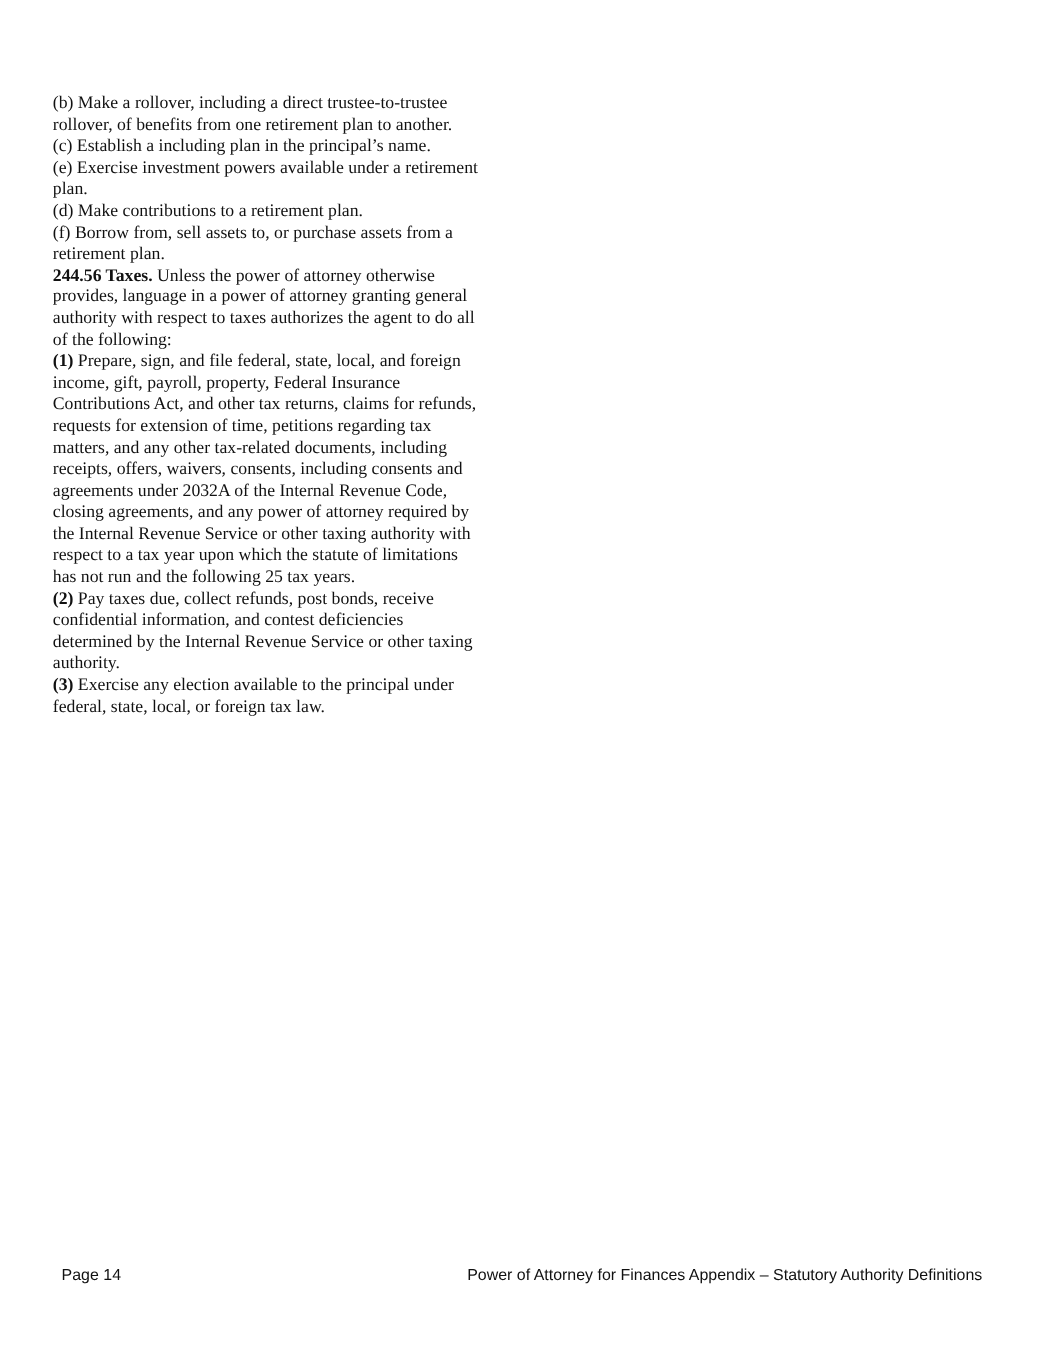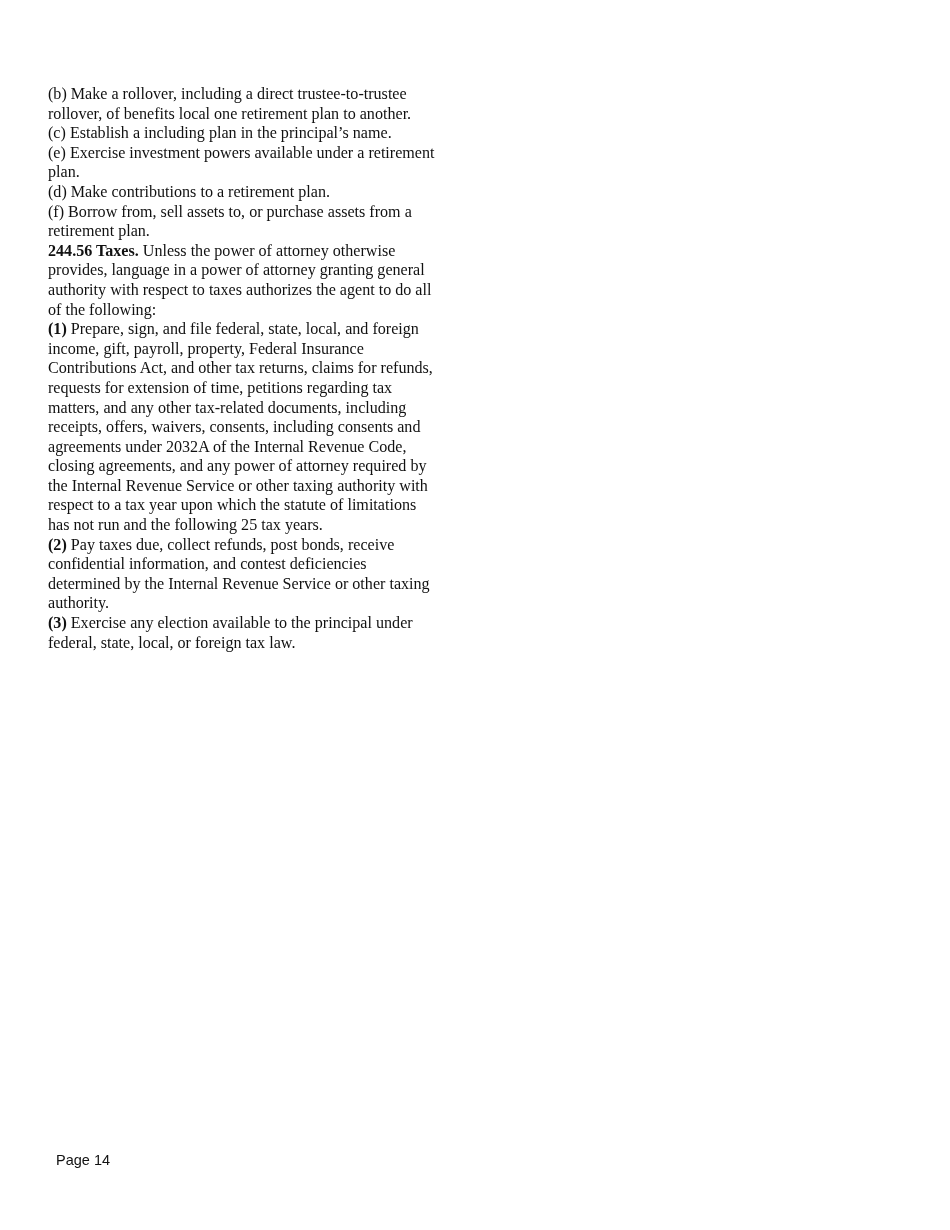--- a/index.html
+++ b/index.html
@@ -18,29 +18,30 @@
     font-family: "Liberation Sans", sans-serif; font-size: 14.5px; color: #111;
   }
   .footer .left { position: absolute; left: 0; top: 0; text-align: center; }
   .footer .right { position: absolute; right: 0; top: 0; }
 </style>
 </head>
 <body>
 
 <div class="page">
   <div class="col">
-    <p class="item">(b) Make a rollover, including a direct trustee-to-trustee rollover, of benefits local one retirement plan to another.</p>
+    <p class="item">(b) Make a rollover, including a direct trustee-to-trustee rollover, of benefits from one retirement plan to another.</p>
     <p class="item">(c) Establish a including plan in the principal’s name.</p>
     <p class="item">(e) Exercise investment powers available under a retirement plan.</p>
     <p class="item">(d) Make contributions to a retirement plan.</p>
     <p class="item">(f) Borrow from, sell assets to, or purchase assets from a retirement plan.</p>
 
     <p class="section"><span class="b">244.56 Taxes.</span><span> Unless the power of attorney otherwise provides, language in a power of attorney granting general authority with respect to taxes authorizes the agent to do all of the following:</span></p>
 
     <p class="item"><span class="b">(1)</span><span> Prepare, sign, and file federal, state, local, and foreign income, gift, payroll, property, Federal Insurance Contributions Act, and other tax returns, claims for refunds, requests for extension of time, petitions regarding tax matters, and any other tax-related documents, including receipts, offers, waivers, consents, including consents and agreements under 2032A of the Internal Revenue Code, closing agreements, and any power of attorney required by the Internal Revenue Service or other taxing authority with respect to a tax year upon which the statute of limitations has not run and the following 25 tax years.</span></p>
     <p class="item"><span class="b">(2)</span><span> Pay taxes due, collect refunds, post bonds, receive confidential information, and contest deficiencies determined by the Internal Revenue Service or other taxing authority.</span></p>
     <p class="item"><span class="b">(3)</span><span> Exercise any election available to the principal under federal, state, local, or foreign tax law.</span></p>
   </div>
 
   <div class="footer">
     <span class="left">Page 14</span>
+    <span class="right">Power of Attorney for Finances Appendix – Statutory Authority Definitions</span>
   </div>
 </div>
 
 </body></html>

